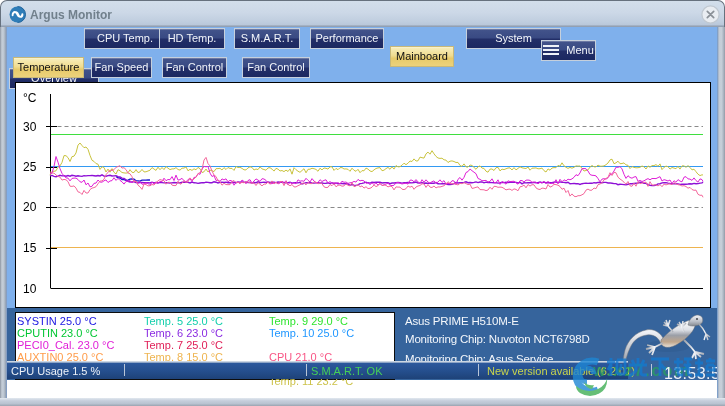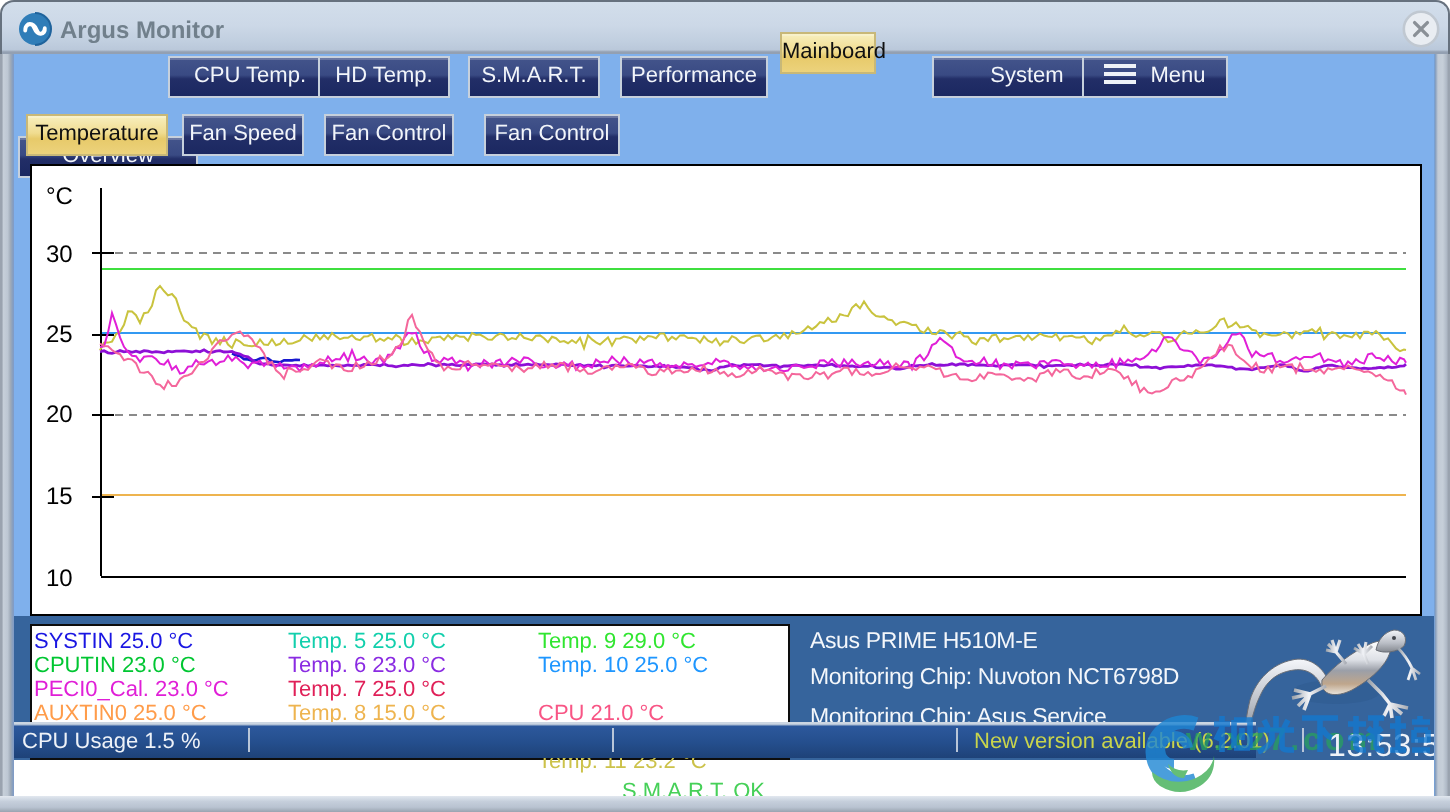--- a/index.html
+++ b/index.html
@@ -48,23 +48,23 @@
 <path d="M6.3 6.3 L12.7 12.7 M12.7 6.3 L6.3 12.7" stroke="#8a9097" stroke-width="1.7" stroke-linecap="round"></path>
 </svg>
 </div>
 <div class="abs" id="bgblue"></div>
 <div class="abs" id="band"></div>
 <div class="tab" style="left:9px;top:28px;width:90px;margin-top:40px;">Overview</div>
 <div class="tab" style="left:84px;top:28px;width:82px;">CPU Temp.</div>
 <div class="tab" style="left:159px;top:28px;width:66px;">HD Temp.</div>
 <div class="tab" style="left:234px;top:28px;width:66px;">S.M.A.R.T.</div>
 <div class="tab" style="left:310px;top:28px;width:74px;">Performance</div>
-<div class="tab sel" style="left:390px;top:16px;width:48px;">Mainboard</div>
+<div class="tab sel" style="left:390px;top:46px;width:64px;">Mainboard</div>
 <div class="tab" style="left:466px;top:28px;width:95px;">System</div>
-<div class="tab" style="left:541px;top:28px;width:73px;text-align:center;"><span class="burger"><i></i><i></i><i></i></span><span style="margin-left:7px;">Menu</span></div>
+<div class="tab" style="left:541px;top:40px;width:55px;text-align:center;"><span class="burger"><i></i><i></i><i></i></span><span style="margin-left:7px;">Menu</span></div>
 <div class="tab sel" style="left:13px;top:57px;width:71px;">Temperature</div>
 <div class="tab" style="left:91px;top:57px;width:61px;">Fan Speed</div>
 <div class="tab" style="left:162px;top:57px;width:65px;">Fan Control</div>
 <div class="tab" style="left:242px;top:57px;width:68px;">Fan Control</div>
 <div class="abs" id="chartbox"><svg width="694" height="224" viewBox="0 0 694 224" font-family="Liberation Sans, sans-serif">
 <text x="7" y="19" font-size="12" fill="#000">°C</text>
 <text x="7" y="48" font-size="12" fill="#000">30</text>
       <text x="7" y="88" font-size="12" fill="#000">25</text>
       <text x="7" y="128" font-size="12" fill="#000">20</text>
       <text x="7" y="169" font-size="12" fill="#000">15</text>
@@ -133,21 +133,21 @@
 <path d="M66 22 L64 17 M64 17 L59 14 M64 17 L61 12 M64 17 L65 11 M64 17 L68 13" fill="none" stroke="url(#chr3)" stroke-width="1.5"></path>
 <path d="M45 33 L37 37 M37 37 L29 35 M37 37 L28 39 M37 37 L31 43 M37 37 L34 45" fill="none" stroke="url(#chr3)" stroke-width="1.8"></path>
 <path d="M66 30 L73 37 L77 42 M77 42 L74 48 M77 42 L78 49 M77 42 L83 47 M77 42 L86 44" fill="none" stroke="url(#chr3)" stroke-width="1.8"></path>
 <path d="M81 14 C84 17 86 20 88 24 M88 24 L92 27 M88 24 L90 30 M88 24 L86 30" fill="none" stroke="url(#chr3)" stroke-width="1.4"></path>
 <circle cx="79" cy="9" r="1" fill="#41454c"></circle>
 </svg></div>
 <div class="abs" id="statusbar">
 <span style="left:10px;">CPU Usage 1.5 %</span>
 <span class="sep" style="left:123px;"></span>
 <span class="sep" style="left:305px;"></span>
-<span style="left:310px;color:#46d058;margin-top:25px;">S.M.A.R.T. OK</span>
+<span style="left:310px;color:#46d058;">S.M.A.R.T. OK</span>
 <span class="sep" style="left:477px;"></span>
 <span style="left:486px;color:#c9d44c;">New version available (6.2.01)</span>
 <span style="left:592px;font-size:16px;font-weight:bold;color:rgba(40,160,95,0.75);letter-spacing:2px;top:1px;">w.xz7.com</span>
 <span class="sep" style="left:650px;"></span>
 <span style="left:663px;font-size:16px;letter-spacing:0.4px;">13:53:58</span>
 </div>
 <div class="abs" id="botframe"></div>
 <div class="abs" id="lframe"></div>
 <div class="abs" id="rframe"></div>
 <div class="abs" style="left:564px;top:354px;"><svg width="46" height="44" viewBox="0 0 46 44" style="opacity:0.8;">

